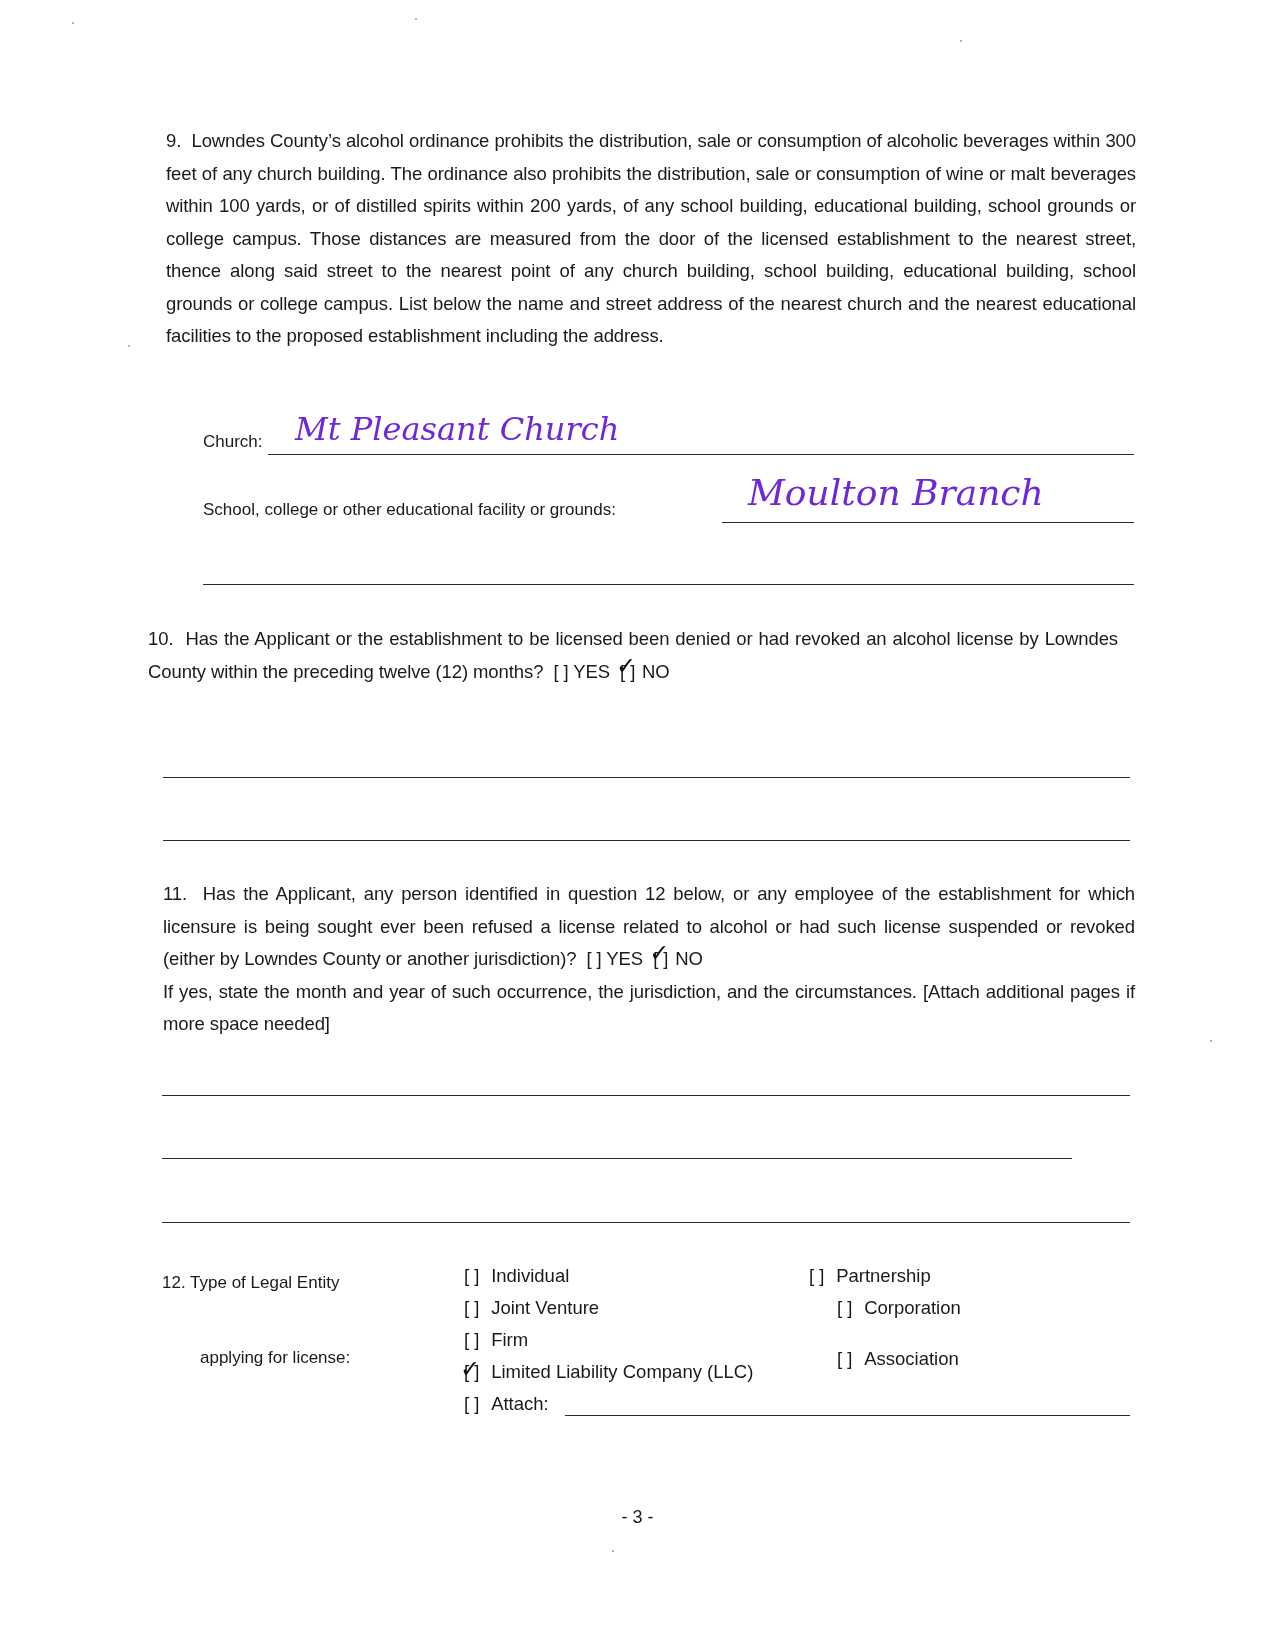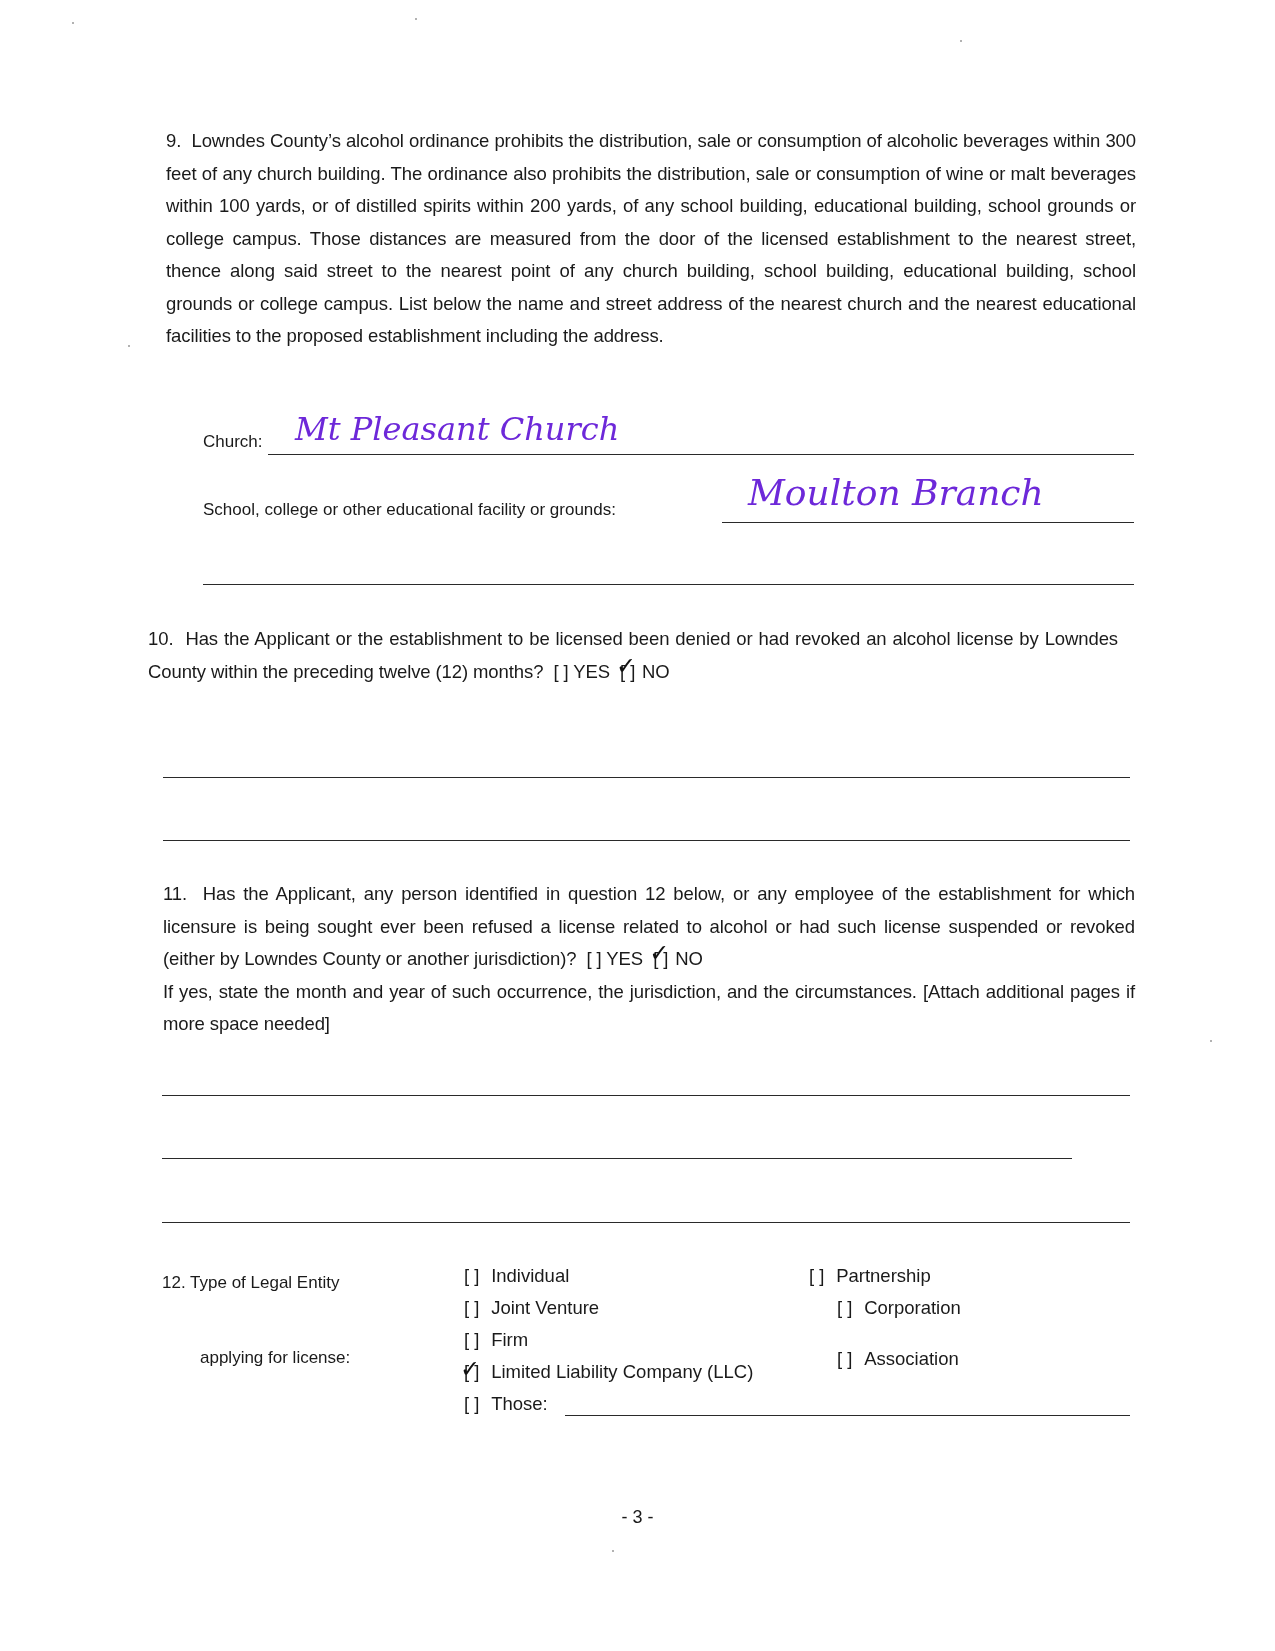--- a/index.html
+++ b/index.html
@@ -74,21 +74,21 @@
 <div class="opt" style="left:464px;top:1297px;">
   <span class="box">[ ]</span>&nbsp;<span>Joint Venture</span>
 </div>
 <div class="opt" style="left:464px;top:1329px;">
   <span class="box">[ ]</span>&nbsp;<span>Firm</span>
 </div>
 <div class="opt" style="left:464px;top:1361px;">
   <span class="box">[&nbsp;]<span class="check">✓</span></span>&nbsp;<span>Limited Liability Company (LLC)</span>
 </div>
 <div class="opt" style="left:464px;top:1393px;">
-  <span class="box">[ ]</span>&nbsp;<span>Those:</span>
+  <span class="box">[ ]</span>&nbsp;<span>Attach:</span>
 </div>
 <div class="line" style="left:565px;top:1415px;width:565px;"></div>
 
 <div class="opt" style="left:809px;top:1265px;">
   <span class="box">[ ]</span>&nbsp;<span>Partnership</span>
 </div>
 <div class="opt" style="left:837px;top:1297px;">
   <span class="box">[ ]</span>&nbsp;<span>Corporation</span>
 </div>
 <div class="opt" style="left:837px;top:1348px;">

